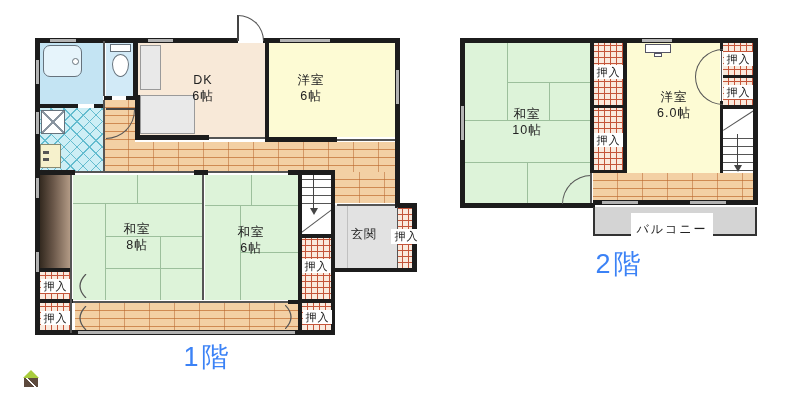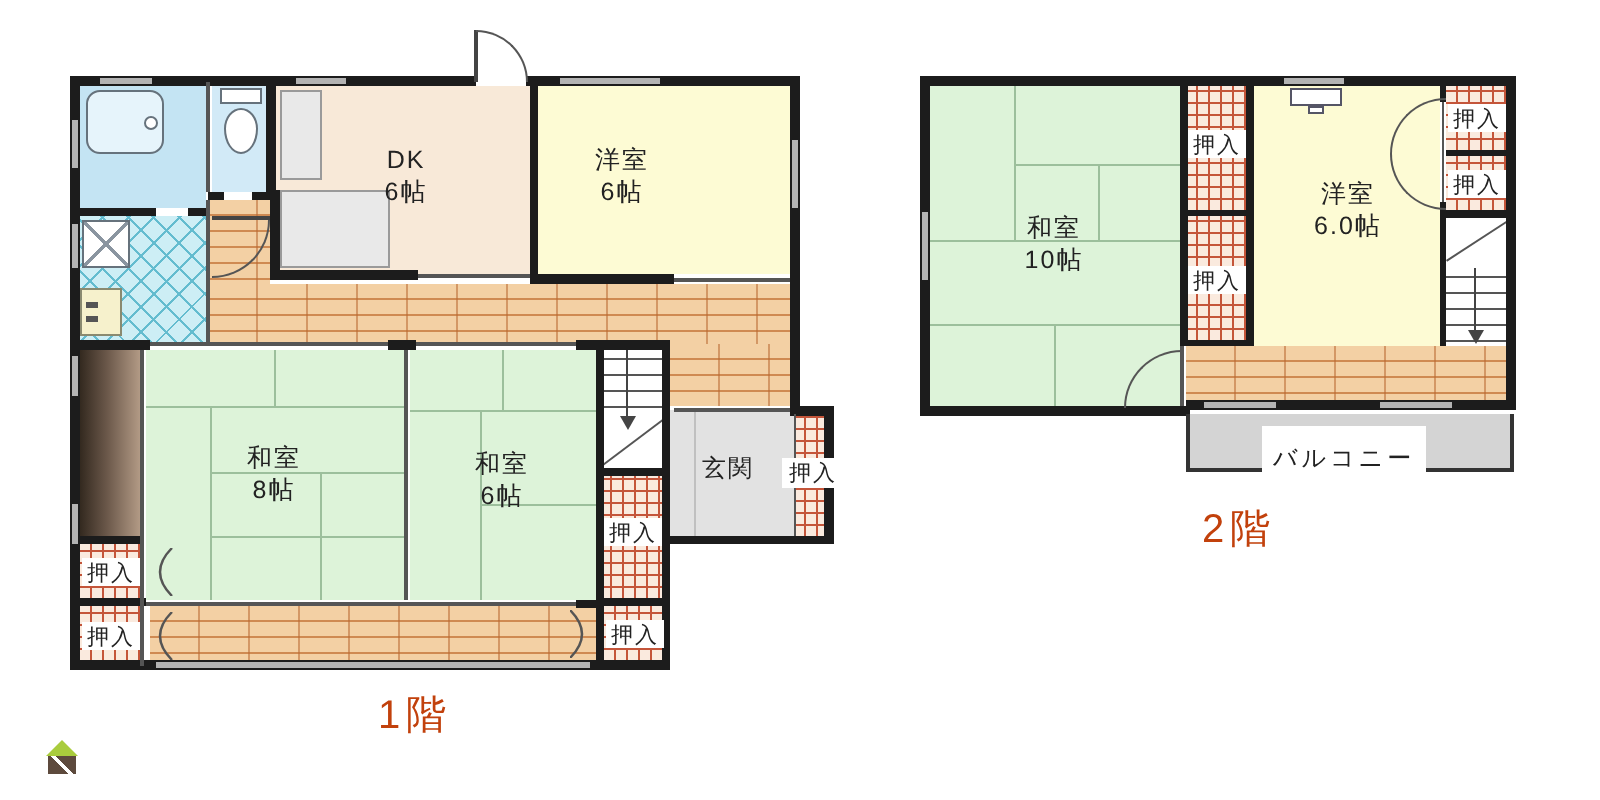--- a/index.html
+++ b/index.html
@@ -24,21 +24,21 @@
     background-image:repeating-linear-gradient(0deg,transparent 0 5px,var(--closet-line) 5px 6px),
                      repeating-linear-gradient(90deg,transparent 0 5px,var(--closet-line) 5px 6px);}
   .gray{background:var(--genkan);}
   .balc{background:var(--balcony);}
   .toko{background:linear-gradient(90deg,var(--tokonoma-dark),#6b584a 45%,var(--tokonoma-light));}
   .treads{position:absolute;background-image:repeating-linear-gradient(180deg,transparent 0 7px,#555 7px 8px);}
   .rl{position:absolute;display:flex;flex-direction:column;align-items:center;justify-content:center;
       font-size:12.5px;color:#222;line-height:1.3;letter-spacing:1px;text-align:center;}
   .cl{position:absolute;background:#fff;font-size:11px;color:#222;display:flex;align-items:center;
       justify-content:center;letter-spacing:1px;white-space:nowrap;z-index:5;}
-  .fl{position:absolute;font-size:20px;color:#c2410c;letter-spacing:3px;display:flex;align-items:center;justify-content:center;}
+  .fl{position:absolute;font-size:27px;color:#3b82f6;letter-spacing:3px;display:flex;align-items:center;justify-content:center;}
   .arc{position:absolute;border:0 solid #555;background:transparent;}
   .fix{position:absolute;background:#fff;border:1.5px solid #66727c;box-sizing:border-box;}
   .ah{position:absolute;width:0;height:0;border-left:4px solid transparent;border-right:4px solid transparent;border-top:7px solid #444;}
   .brace{position:absolute;}
   #logo{position:absolute;left:22px;top:370px;display:flex;align-items:center;gap:5px;}
   #logo .txt{font-size:15px;font-weight:bold;color:var(--logo-text);letter-spacing:2px;}
   .licon{position:relative;width:18px;height:18px;}
   .licon .roof{position:absolute;left:1px;top:0;width:0;height:0;border-left:8px solid transparent;
       border-right:8px solid transparent;border-bottom:8px solid var(--logo-green);}
   .licon .bod{position:absolute;left:2px;top:8px;width:14px;height:9px;

